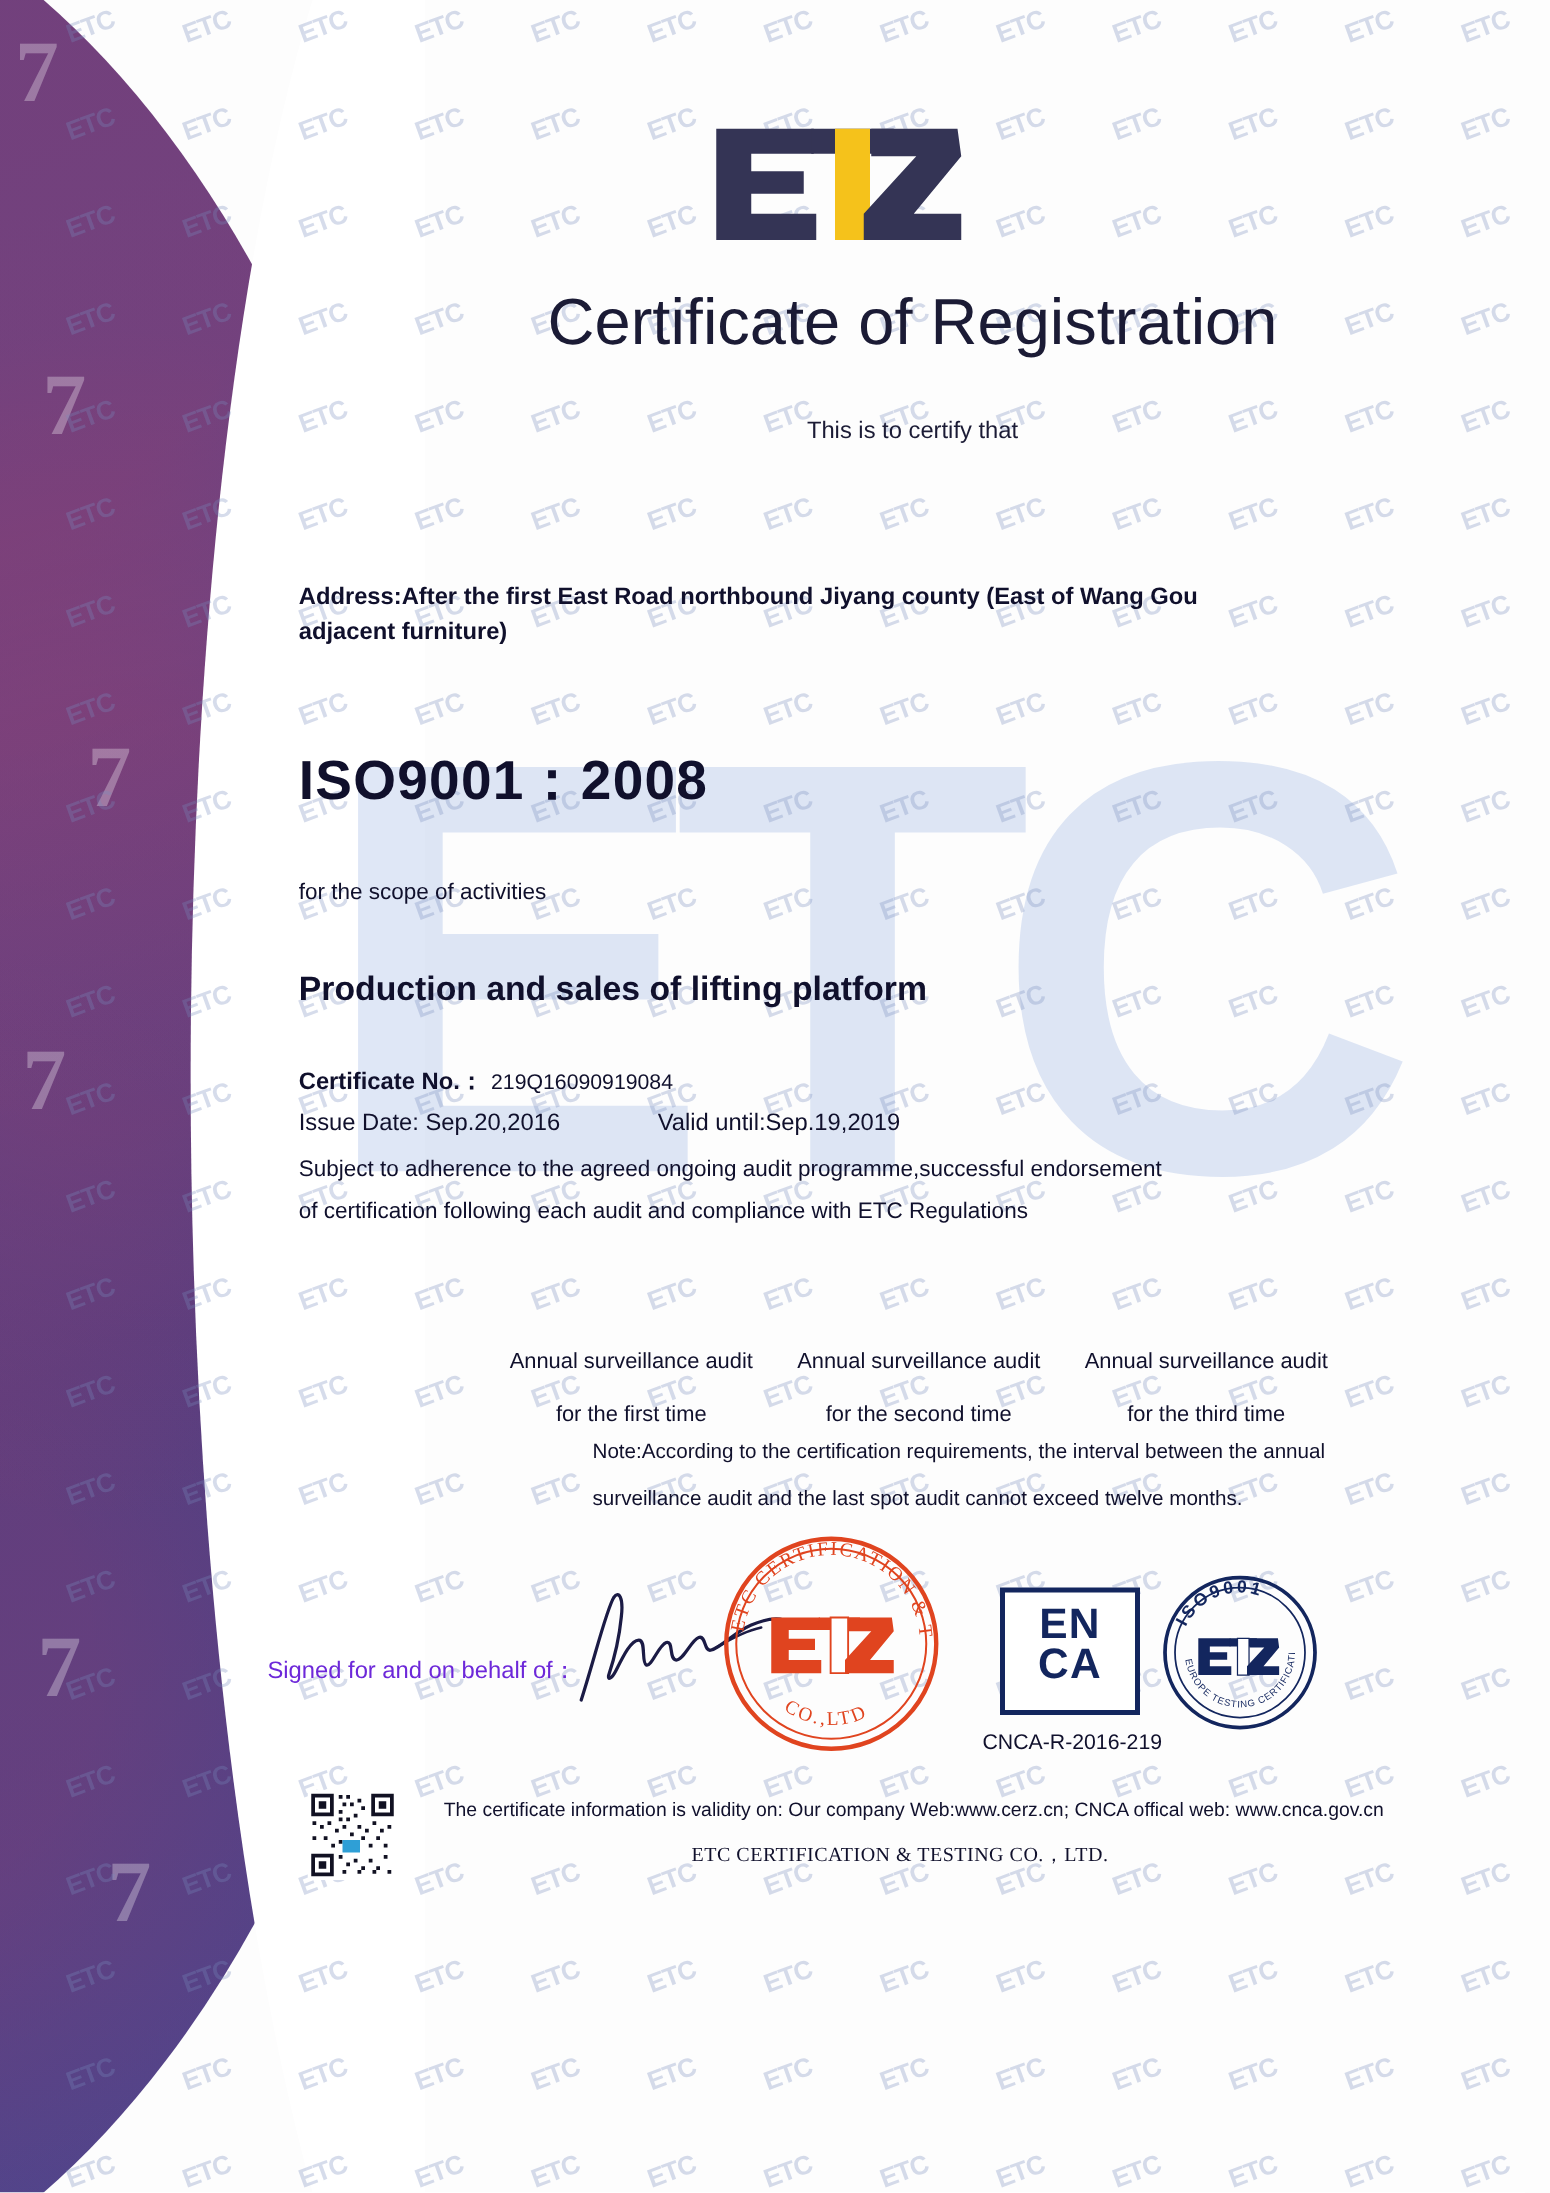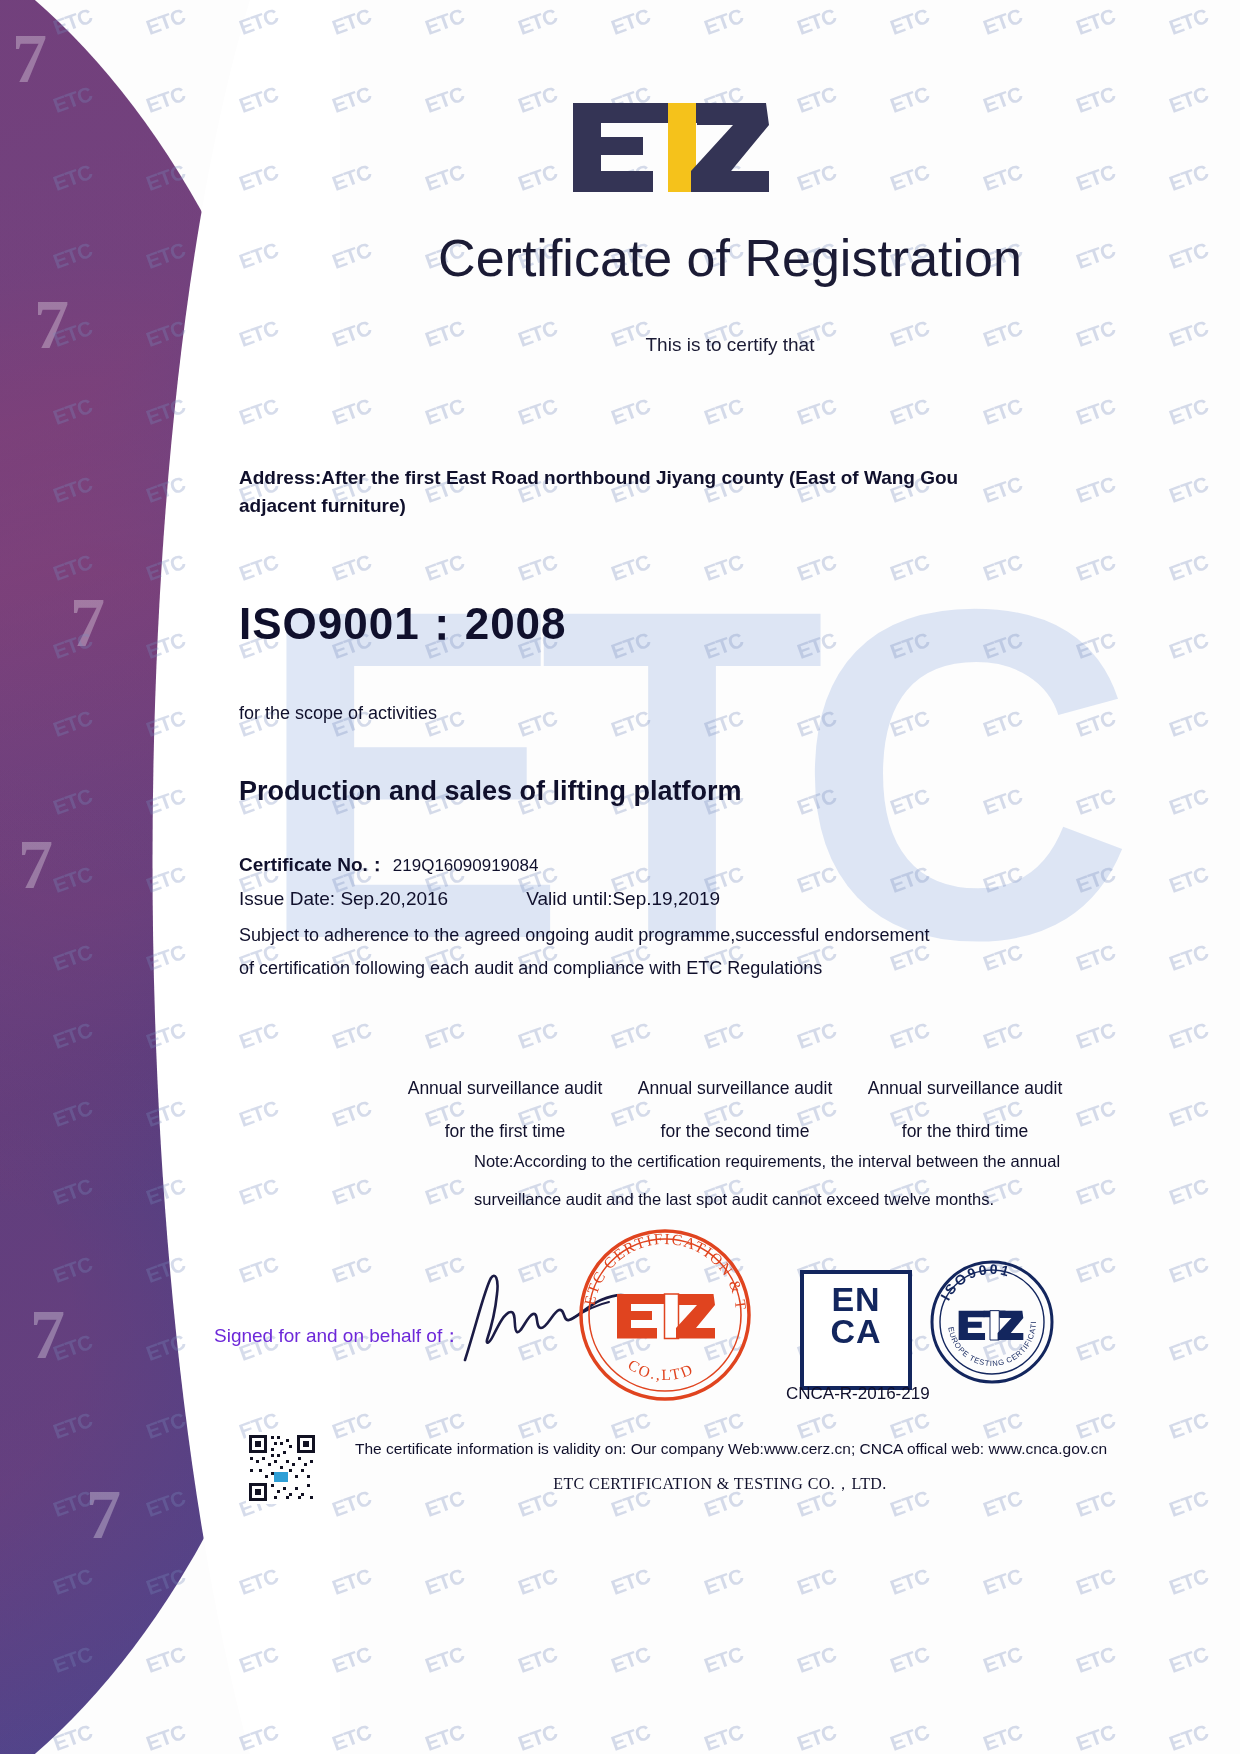--- a/index.html
+++ b/index.html
@@ -272,21 +272,21 @@
     width: 186px;
     height: 186px;
   }
 
   
   .cnca {
     position: absolute;
     left: 800px;
     top: 1270px;
     width: 112px;
-    height: 120px;
+    height: 102px;
     border: 4px solid #13265e;
     background: #ffffff;
     box-sizing: border-box;
   }
   .cnca-inner {
     font-family: "Liberation Sans", sans-serif;
     font-weight: bold;
     color: #13265e;
     font-size: 34px;
     line-height: 0.95;

